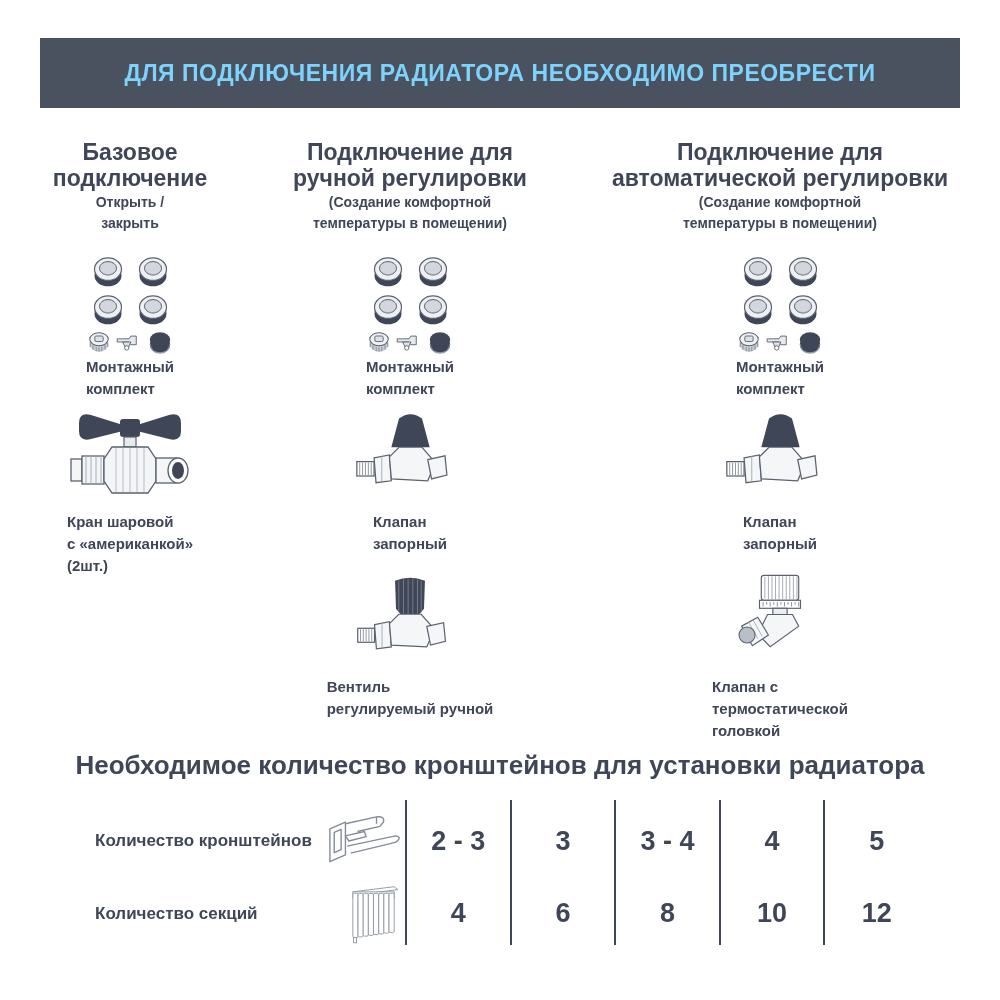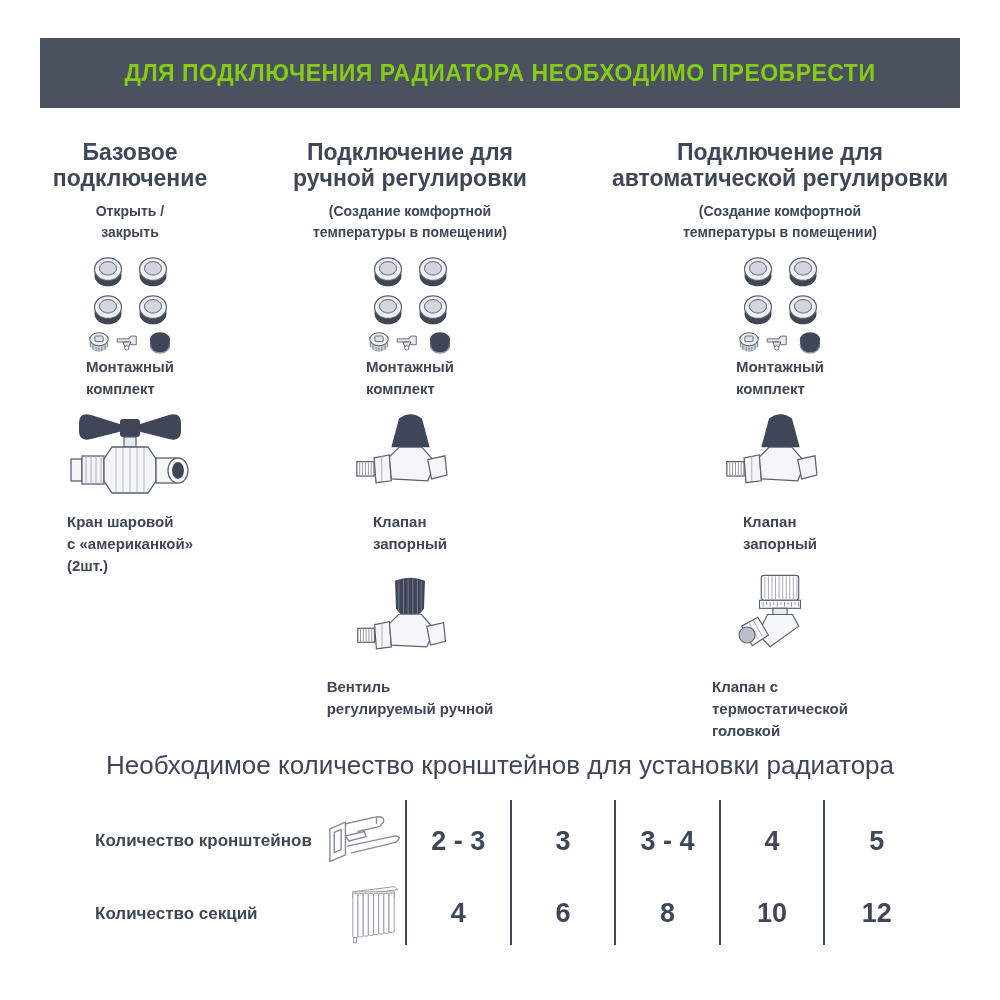--- a/index.html
+++ b/index.html
@@ -1,38 +1,38 @@
 <!DOCTYPE html>
 <html><head>
 <meta charset="utf-8">
 <style>
   html,body{margin:0;padding:0;background:#ffffff;}
   body{width:1000px;height:1000px;position:relative;font-family:"Liberation Sans",sans-serif;color:#3f4657;overflow:hidden;}
 
   
   .banner{position:absolute;left:40px;top:38px;width:920px;height:70px;background:#4a5260;
     display:flex;align-items:center;justify-content:center;}
-  .banner span{color:#84cc16;font-weight:bold;font-size:23px;letter-spacing:.5px;white-space:nowrap;}
+  .banner span{color:#7dd3fc;font-weight:bold;font-size:23px;letter-spacing:.5px;white-space:nowrap;}
 
   
   .cols{position:absolute;left:40px;top:140px;width:920px;display:grid;
     grid-template-columns:180px 380px 360px;
     grid-template-rows:112px 96px 59px 96px 67px 98px 80px;}
   .cell{display:flex;flex-direction:column;align-items:center;justify-content:flex-start;}
   .c1{grid-column:1}.c2{grid-column:2}.c3{grid-column:3}
   .r1{grid-row:1}.r2{grid-row:2}.r3{grid-row:3}.r4{grid-row:4}.r5{grid-row:5}.r6{grid-row:6}.r7{grid-row:7}
   .col-title{font-weight:bold;font-size:23px;line-height:1.12;text-align:center;white-space:pre-line;}
-  .col-sub{font-weight:bold;font-size:14px;line-height:1.5;text-align:center;white-space:pre-line;margin-top:9px;}
+  .col-sub{font-weight:bold;font-size:14px;line-height:1.5;text-align:center;white-space:pre-line;margin-top:0;}
   .item-label{display:inline-block;text-align:left;font-weight:bold;font-size:15px;line-height:1.45;white-space:pre-line;margin-top:8px;}
   .kit{display:flex;flex-direction:column;align-items:center;}
   .kit-rings{display:grid;grid-template-columns:36px 36px;grid-column-gap:9px;grid-row-gap:0px;}
   .kit-small{display:flex;align-items:center;gap:3px;margin-top:1px;}
 
   
-  .b-title{position:absolute;left:40px;top:750px;width:920px;text-align:center;font-weight:normal;font-size:26px;}
+  .b-title{position:absolute;left:40px;top:750px;width:920px;text-align:center;font-weight:bold;font-size:26px;}
   .tbl{position:absolute;left:60px;top:800px;width:868px;height:145px;display:flex;}
   .tbl-left{width:345px;display:flex;flex-direction:column;}
   .tbl-left .lrow{display:flex;align-items:center;justify-content:space-between;padding-left:35px;}
   .lrow.top{height:82px}.lrow.bot{height:63px}
   .tbl-left .lbl{font-weight:bold;font-size:17px;}
   .vcol{flex:1;border-left:2px solid #3f4657;display:flex;flex-direction:column;}
   .vcol .v{display:flex;align-items:center;justify-content:center;font-weight:bold;font-size:27px;}
   .v.top{height:82px}.v.bot{height:63px}
   svg{display:block}
 </style>

